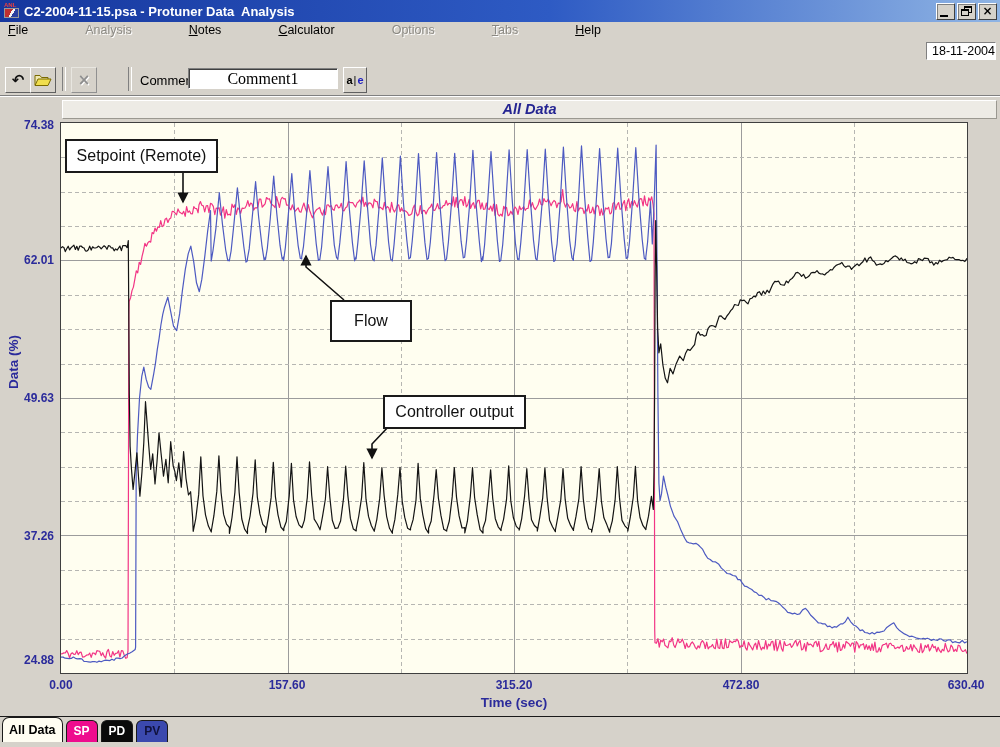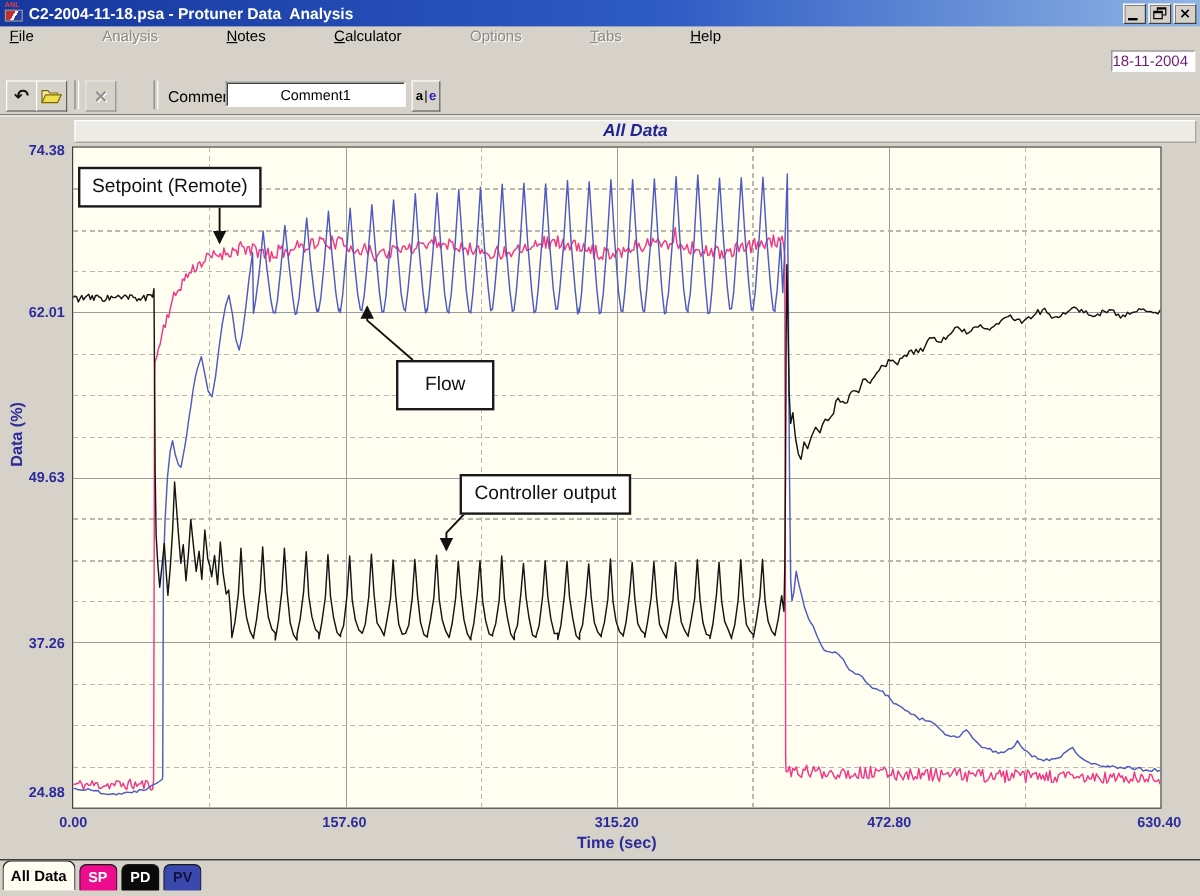--- a/index.html
+++ b/index.html
@@ -28,35 +28,35 @@
   #menubar{position:absolute;left:0;top:22px;width:1000px;height:17px;display:flex;align-items:center;
     font-size:12.5px;color:#000;gap:40px;}
   .mitem{padding:1px 9px 2px 8px;}
   .mitem.dis{color:#8C8A84;text-shadow:1px 1px 0 #fff;}
   
   #banner{position:absolute;left:0;top:39px;width:918px;height:23px;background:#1D1D96;
     display:flex;align-items:center;}
   #banner span{color:#FFE800;font-weight:bold;font-size:15px;letter-spacing:1px;margin-left:10px;}
   #datebox{position:absolute;left:926px;top:42px;width:68px;height:16px;background:#fff;
     border:1px solid;border-color:#808080 #FFFFFF #FFFFFF #808080;
-    font-size:12.5px;text-align:left;line-height:16px;color:#701a75;}
+    font-size:12.5px;text-align:right;line-height:16px;color:#000000;}
   
   #toolbar{position:absolute;left:0;top:62px;width:1000px;height:33px;background:#D6D2CA;
     border-bottom:1px solid #808080;box-shadow:0 1px 0 #FFFFFF;}
   .tbtn{position:absolute;top:5px;width:24px;height:24px;background:#D6D2CA;border:1px solid;
     border-color:#FFFFFF #606060 #606060 #FFFFFF;display:flex;align-items:center;justify-content:center;}
   .tbtn.dis{border-color:#E8E6E0 #909090 #909090 #E8E6E0;}
   #btn-undo{left:5px;font:bold 15px/15px "DejaVu Sans",sans-serif;color:#101010;}
   #btn-open{left:30px;}
   #btn-del{left:71px;font:bold 15px/15px "DejaVu Sans",sans-serif;color:#8E8E8E;text-shadow:1px 1px 0 #fff;}
   .tsep{position:absolute;top:5px;width:2px;height:24px;border-left:1px solid #808080;border-right:1px solid #fff;}
   #comment-label{position:absolute;left:140px;top:11px;font-size:13px;color:#000;}
   #comment-input{position:absolute;left:188px;top:6px;width:148px;height:19px;background:#fff;
     border:1px solid;border-color:#808080 #fff #fff #808080;box-shadow:1px 1px 0 #404040 inset;
-    font-family:Liberation Sans, sans-serif;font-size:12px;text-align:center;color:#000;padding:0;}
+    font-family:Liberation Serif, serif;font-size:16px;text-align:center;color:#000;padding:0;}
   #btn-rename{left:343px;width:22px;font-size:11px;font-weight:bold;}
   #btn-rename .re-a{color:#000;} #btn-rename .re-c{color:#000;font-weight:normal;margin:0 1px;}
   #btn-rename .re-e{color:#2020C0;}
   
   #chart-header{position:absolute;left:62px;top:100px;width:933px;height:17px;background:#EDEBE5;
     border:1px solid #9A9890;border-top-color:#fff;border-left-color:#fff;
     text-align:center;font-size:14.5px;font-weight:bold;font-style:italic;color:#252592;line-height:17px;}
   #plot{position:absolute;left:60px;top:122px;width:906px;height:550px;background:#FFFEF0;
     border:1px solid #3F3F3F;}
   .ytick{position:absolute;left:2px;width:52px;height:14px;text-align:right;
@@ -81,21 +81,21 @@
 </head>
 <body>
 
 <div id="win">
 
   <div id="titlebar">
     <div id="appicon">
       <span class="anl">ANL</span>
       <span class="flag"></span>
     </div>
-    <span id="wintitle">C2-2004-11-18.psa - Protuner Data  Analysis</span>
+    <span id="wintitle">C2-2004-11-15.psa - Protuner Data  Analysis</span>
     <div id="winbtns">
       <div class="wbtn">
           <span class="glyph-min"></span>
         </div>
       <div class="wbtn">
           <span class="glyph-restore">
             <i class="b1"></i>
             <i class="b2"></i>
           </span>
         </div>

